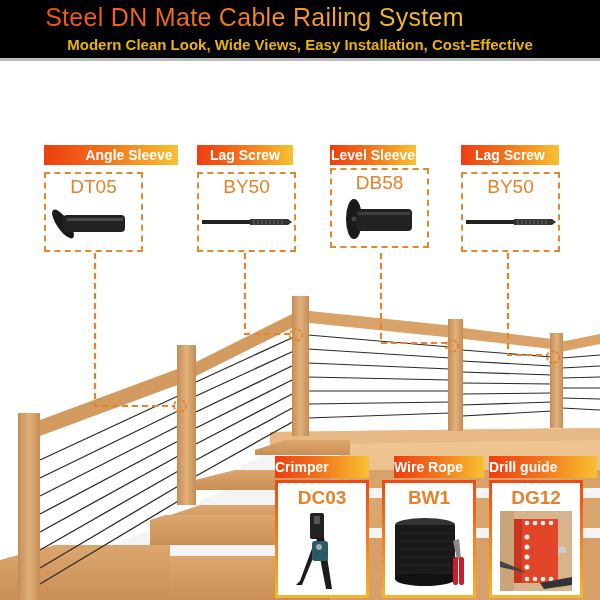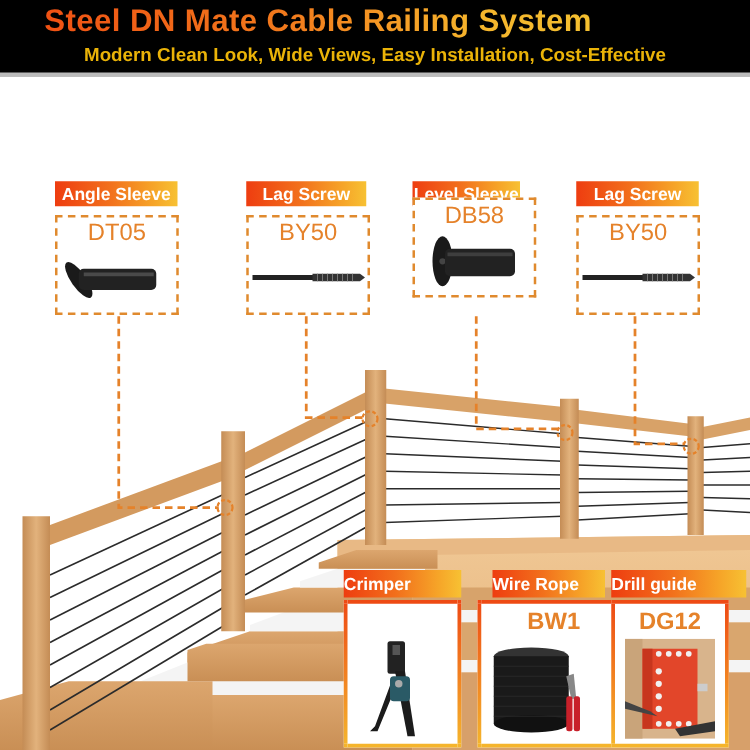--- a/index.html
+++ b/index.html
@@ -1,18 +1,18 @@
 <!DOCTYPE html>
 <html><head>
 <meta charset="utf-8">
 <style>
   html,body{margin:0;padding:0;}
   body{width:600px;height:600px;overflow:hidden;background:#fff;font-family:"DejaVu Sans",sans-serif;position:relative;}
   .header{position:absolute;left:0;top:0;width:600px;height:58px;background:#000;border-bottom:3px solid #bbb;}
-  .title{position:absolute;left:0;top:3px;width:509px;text-align:center;font-family:"Liberation Sans",sans-serif;font-weight:bold;font-size:25px;letter-spacing:0.3px;
+  .title{position:absolute;left:0;top:3px;width:509px;text-align:center;font-family:"Liberation Sans",sans-serif;font-weight:normal;font-size:25px;letter-spacing:0.3px;
     background:linear-gradient(90deg,#ef4a12 0%,#f27a1c 45%,#f6b52c 75%,#f2c331 100%);-webkit-background-clip:text;background-clip:text;color:transparent;}
   .subtitle{position:absolute;left:0;top:36px;width:600px;text-align:center;color:#eab308;font-family:"Liberation Sans",sans-serif;font-weight:bold;font-size:15px;}
   .scene{position:absolute;left:0;top:61px;}
   .part{position:absolute;}
   .part .tag{position:absolute;left:0;top:0;height:20px;text-align:center;color:#fff;font-family:"Liberation Sans",sans-serif;font-weight:bold;font-size:14px;line-height:21px;
     background:linear-gradient(90deg,#ee3d10 0%,#f2701c 45%,#f6a428 80%,#f7c133 100%);}
   .part .box{position:absolute;left:0;border:2.5px dashed #e08a2e;background:#fff;}
   .part .code{position:absolute;left:0;width:100%;text-align:center;color:#e5822a;font-family:"Liberation Sans",sans-serif;font-weight:normal;font-size:19px;}
   .tool{position:absolute;}
   .tool .tag{position:absolute;left:0;top:0;height:22px;color:#fff;font-family:"Liberation Sans",sans-serif;font-weight:bold;font-size:14px;line-height:22px;
@@ -135,21 +135,21 @@
   </g>
   <g stroke="#e5822a" stroke-width="1.8" stroke-dasharray="3,2" fill="none">
     <circle cx="180" cy="406" r="6"></circle>
     <circle cx="296" cy="335" r="6"></circle>
     <circle cx="452" cy="346" r="6"></circle>
     <circle cx="553" cy="357" r="6"></circle>
   </g>
 </svg>
 
 <div class="part" style="left:44px;top:145px;">
-  <div class="tag" style="width:98px;">Angle Sleeve</div>
+  <div class="tag" style="width:98px;padding-left:36px;">Angle Sleeve</div>
   <div class="box" style="top:27px;width:95px;height:76px;">
     <div class="code" style="top:2px;">DT05</div>
     <svg width="90" height="45" style="position:absolute;left:3px;top:26px;" viewBox="0 0 90 45">
       <ellipse cx="14" cy="24" rx="6" ry="17" transform="rotate(-35 14 24)" fill="#1a1a1a"></ellipse>
       <rect x="14" y="15" width="62" height="17" rx="4" fill="#222"></rect>
       <rect x="18" y="18" width="56" height="3" fill="#4a4a4a"></rect>
     </svg>
   </div>
 </div>
 
@@ -170,21 +170,21 @@
         <line x1="78" y1="7" x2="78" y2="13"></line>
           <line x1="82" y1="7" x2="82" y2="13"></line>
       </g>
       <polygon points="88,7 92,10 88,13" fill="#333"></polygon>
     </svg>
   </div>
 </div>
 
 <div class="part" style="left:330px;top:145px;">
   <div class="tag" style="width:86px;">Level Sleeve</div>
-  <div class="box" style="top:13px;width:95px;height:76px;">
+  <div class="box" style="top:23px;width:95px;height:76px;">
     <div class="code" style="top:2px;">DB58</div>
     <svg width="90" height="48" style="position:absolute;left:4px;top:25px;" viewBox="0 0 90 48">
       <ellipse cx="18" cy="24" rx="8" ry="20" fill="#1a1a1a"></ellipse>
       <circle cx="18" cy="24" r="2.5" fill="#444"></circle>
       <rect x="20" y="14" width="56" height="22" rx="4" fill="#222"></rect>
       <rect x="22" y="17" width="52" height="3" fill="#3e3e3e"></rect>
     </svg>
   </div>
 </div>
 
@@ -206,34 +206,35 @@
           <line x1="82" y1="7" x2="82" y2="13"></line>
       </g>
       <polygon points="88,7 92,10 88,13" fill="#333"></polygon>
     </svg>
   </div>
 </div>
 
 <div class="tool" style="left:275px;top:456px;">
   <div class="tag" style="width:94px;left:0;">Crimper</div>
   <div class="box" style="width:88px;height:112px;">
+    <div class="code">DC03</div>
     <svg width="60" height="82" style="position:absolute;left:14px;top:28px;" viewBox="0 0 60 82">
       <rect x="18" y="2" width="14" height="26" rx="2" fill="#222"></rect>
       <rect x="22" y="5" width="6" height="8" fill="#555"></rect>
       <path d="M24 26 L34 78 L40 78 L32 26 Z" fill="#1c1c1c"></path>
       <path d="M22 32 L8 70 L4 74 L10 74 L24 40 Z" fill="#1c1c1c"></path>
       <rect x="20" y="30" width="16" height="20" rx="3" fill="#2a5a66"></rect>
       <circle cx="27" cy="36" r="3" fill="#aaa"></circle>
     </svg>
   </div>
 </div>
 
 <div class="tool" style="left:382px;top:456px;">
   <div class="tag" style="width:90px;left:0;margin-left:12px;">Wire Rope</div>
-  <div class="box" style="width:88px;height:112px;padding-left:28px;">
+  <div class="box" style="width:88px;height:112px;">
     <div class="code">BW1</div>
     <svg width="84" height="80" style="position:absolute;left:2px;top:28px;" viewBox="0 0 84 80">
       <ellipse cx="38" cy="14" rx="30" ry="7" fill="#333"></ellipse>
       <rect x="8" y="14" width="60" height="54" fill="#1a1a1a"></rect>
       <ellipse cx="38" cy="68" rx="30" ry="7" fill="#111"></ellipse>
       <g stroke="#2c2c2c" stroke-width="0.7">
         <line x1="8" y1="22" x2="68" y2="22"></line>
           <line x1="8" y1="30" x2="68" y2="30"></line>
           <line x1="8" y1="38" x2="68" y2="38"></line>
         <line x1="8" y1="46" x2="68" y2="46"></line>

